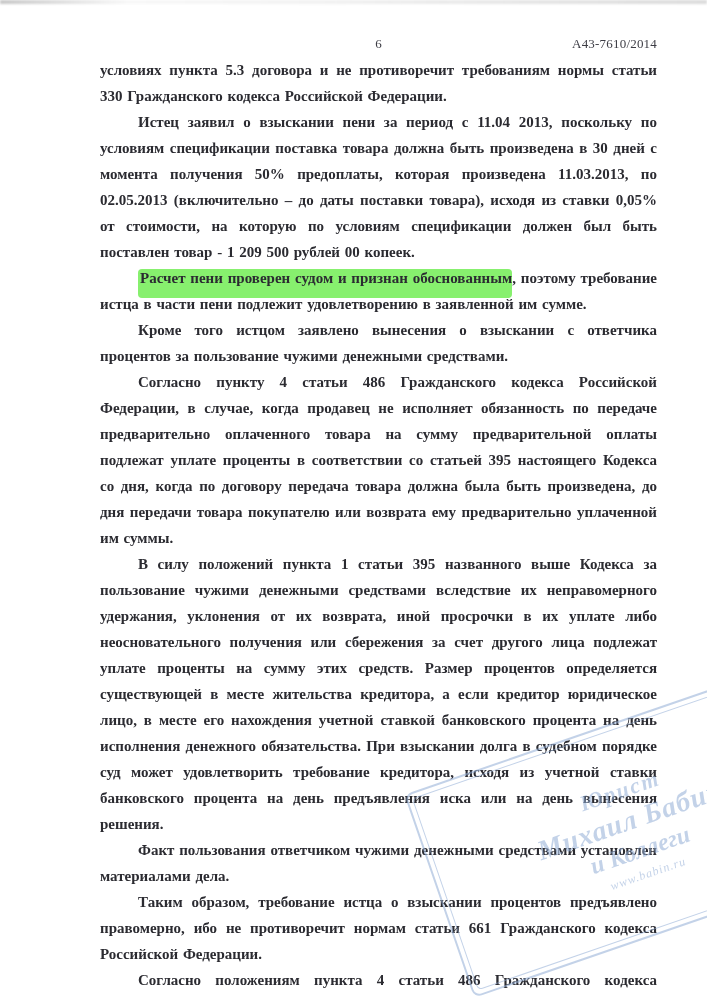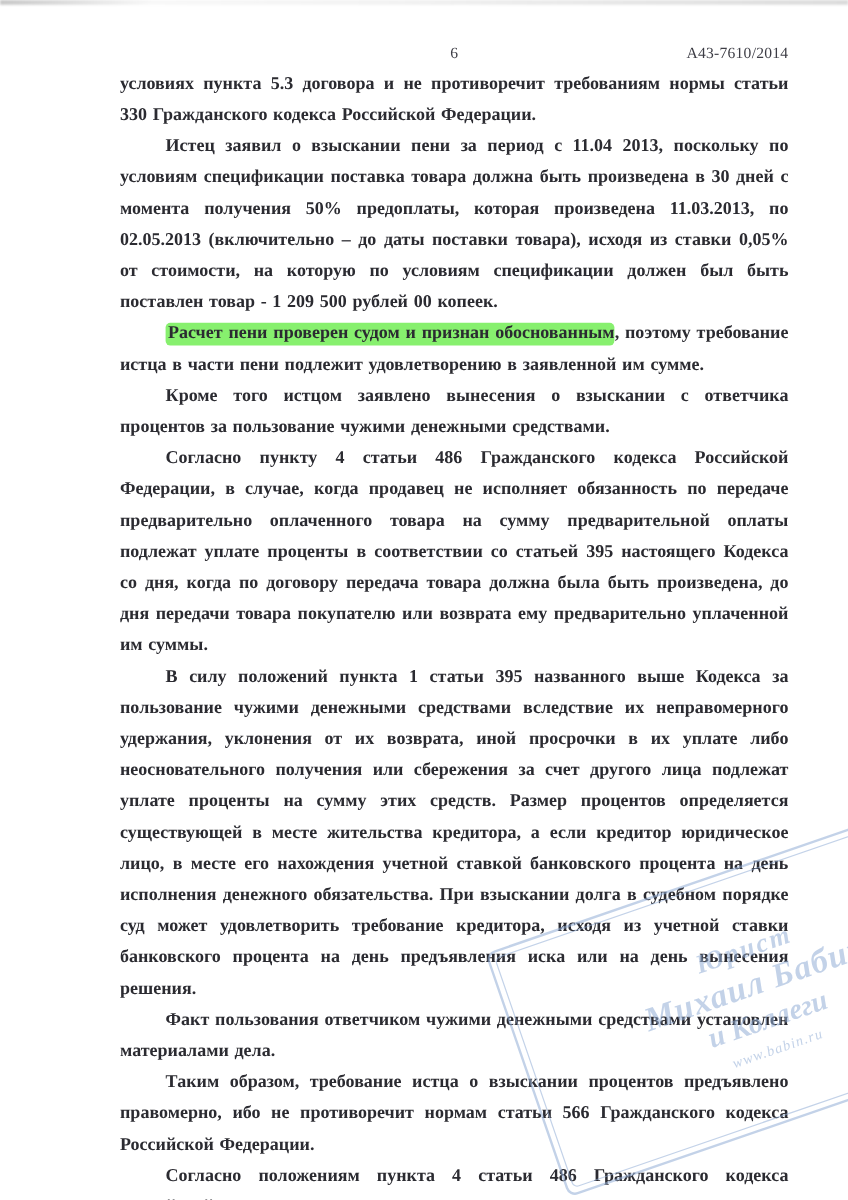--- a/index.html
+++ b/index.html
@@ -59,21 +59,21 @@
     margin: 0;
     text-indent: 38px;
     font-weight: bold;
   }
   .body-text p.no-indent {
     text-indent: 0;
   }
   mark.hl {
     background: var(--highlight_green, #87f06e);
     color: inherit;
-    padding: 1px 0 2px 2px;
+    padding: 1px 0 12px 2px;
     border-radius: 4px;
   }
   
   .stamp {
     position: absolute;
     left: 428px;
     top: 722px;
     width: 410px;
     height: 215px;
     transform: rotate(-19deg);
@@ -115,21 +115,21 @@
 </div>
 
 <div class="body-text">
   <p class="no-indent">условиях пункта 5.3 договора и не противоречит требованиям нормы статьи 330 Гражданского кодекса Российской Федерации.</p>
   <p>Истец заявил о взыскании пени за период с 11.04 2013, поскольку по условиям спецификации поставка товара должна быть произведена в 30 дней с момента получения 50% предоплаты, которая произведена 11.03.2013, по 02.05.2013 (включительно – до даты поставки товара), исходя из ставки 0,05% от стоимости, на которую по условиям спецификации должен был быть поставлен товар - 1 209 500 рублей 00 копеек.</p>
   <p><mark class="hl">Расчет пени проверен судом и признан обоснованным</mark><span>, поэтому требование истца в части пени подлежит удовлетворению в заявленной им сумме.</span></p>
   <p>Кроме того истцом заявлено  вынесения о взыскании с ответчика процентов за пользование чужими денежными средствами.</p>
   <p>Согласно пункту 4 статьи 486 Гражданского кодекса Российской Федерации, в случае, когда продавец не исполняет обязанность по передаче предварительно оплаченного товара на сумму предварительной оплаты подлежат уплате проценты в соответствии со статьей 395 настоящего Кодекса со дня, когда по договору передача товара должна была быть произведена, до дня передачи товара покупателю или возврата ему предварительно уплаченной им суммы.</p>
   <p>В силу положений пункта 1 статьи 395 названного выше Кодекса за пользование чужими денежными средствами вследствие их неправомерного удержания, уклонения от их возврата, иной просрочки в их уплате либо неосновательного получения или сбережения за счет другого лица подлежат уплате проценты на сумму этих средств. Размер процентов определяется существующей в месте жительства кредитора, а если кредитор юридическое лицо, в месте его нахождения учетной ставкой банковского процента на день исполнения денежного обязательства. При взыскании долга в судебном порядке суд может удовлетворить требование кредитора, исходя из учетной ставки банковского процента на день предъявления иска или на день вынесения решения.</p>
   <p>Факт пользования ответчиком чужими денежными средствами установлен материалами дела.</p>
-  <p>Таким образом, требование истца о взыскании процентов предъявлено правомерно, ибо не противоречит нормам статьи 566 Гражданского кодекса Российской Федерации.</p>
+  <p>Таким образом, требование истца о взыскании процентов предъявлено правомерно, ибо не противоречит нормам статьи 661 Гражданского кодекса Российской Федерации.</p>
   <p>Согласно положениям пункта 4 статьи 486 Гражданского кодекса Российской Федерации проценты подлежат начислению за период с 03.05.2013 по 29.01.2014, однако истец заявил о взыскании процентов за пользование чужими денежными средствами, исходя из невозвращенной суммы 207 980 рублей 99 копеек, за период с 04.06.2013 по 02.04.2014 в сумме 14 394 рубля 02 копейки, поэтому требование истца о взыскании</p>
 </div>
 
 <div class="stamp">
   <div class="stamp-border">
     <div class="stamp-l1">Юрист</div>
     <div class="stamp-l2">Михаил Бабин</div>
     <div class="stamp-l3">и Коллеги</div>
     <div class="stamp-url">www.babin.ru</div>
   </div>

